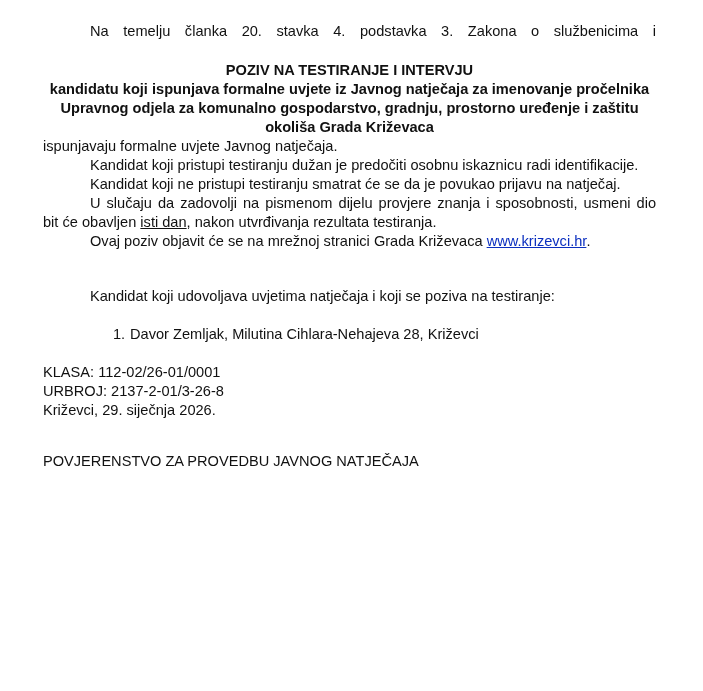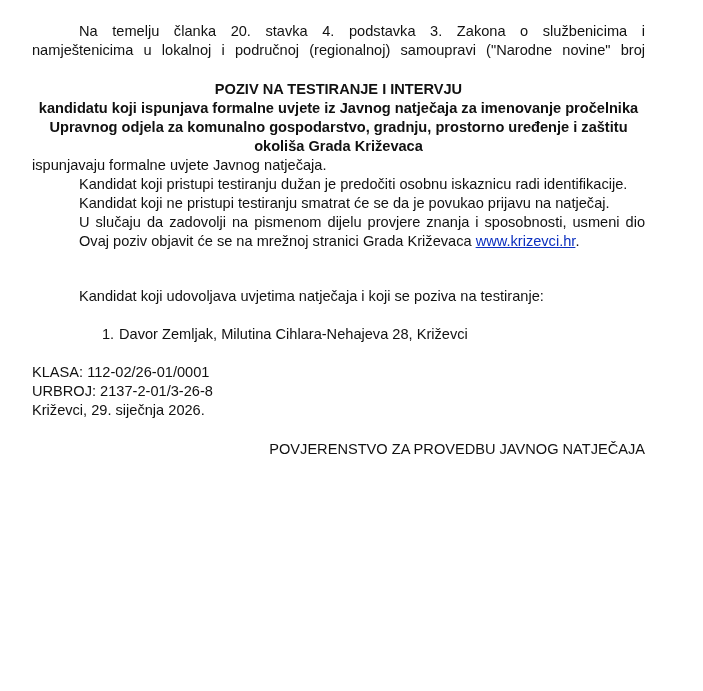--- a/index.html
+++ b/index.html
@@ -11,21 +11,21 @@
       width: 703px;
       height: 691px;
       overflow: hidden;
       font-family: "Liberation Sans", sans-serif;
       font-size: 14.6px;
       color: #111111;
       position: relative;
     }
     .page {
       position: absolute;
-      left: 32px;
+      left: 43px;
       top: 22px;
       width: 613px;
       line-height: 19px;
     }
     p {
       margin: 0;
     }
     .indent {
       text-indent: 47px;
     }
@@ -69,56 +69,56 @@
     }
     .candidate-list li .txt {
       padding-left: 20px;
       display: inline-block;
     }
     .meta {
       margin-top: 19px;
       margin-left: 0;
     }
     .signature {
-      margin-top: 20px;
-      text-align: right;
+      margin-top: 32px;
+      text-align: left;
     }
     .nowrap-line {
       text-align: justify;
       text-align-last: justify;
     }
   </style>
 </head>
 <body>
 
 <div class="page">
 
   <div>
     <p class="nowrap-line" style="text-indent:47px;">Na temelju članka 20. stavka 4. podstavka 3. Zakona o službenicima i</p>
-    <p class="nowrap-line">namještenicima u lokalnoj i područnoj (regionalnoj) samoupravi ("Narodne novine" broj</p>
   </div>
 
   <div class="title-block">
     <p>POZIV NA TESTIRANJE I INTERVJU</p>
     <p class="sub">kandidatu koji ispunjava formalne uvjete iz Javnog natječaja za imenovanje pročelnika</p>
     <p class="sub">Upravnog odjela za komunalno gospodarstvo, gradnju, prostorno uređenje i zaštitu</p>
     <p class="sub">okoliša Grada Križevaca</p>
   </div>
 
 
 
   <div>
     <p>ispunjavaju formalne uvjete Javnog natječaja.</p>
   </div>
 
   <p class="indent">Kandidat koji pristupi testiranju dužan je predočiti osobnu iskaznicu radi identifikacije.</p>
   <p class="indent">Kandidat koji ne pristupi testiranju smatrat će se da je povukao prijavu na natječaj.</p>
 
   <div>
     <p class="nowrap-line" style="text-indent:47px;">U slučaju da zadovolji na pismenom dijelu provjere znanja i sposobnosti, usmeni dio</p>
+    <p><span>bit će obavljen </span><span class="u">isti dan</span><span>, nakon utvrđivanja rezultata testiranja.</span></p>
   </div>
 
   <p class="indent"><span>Ovaj poziv objavit će se na mrežnoj stranici Grada Križevaca </span><a class="link" href="#">www.krizevci.hr</a><span>.</span></p>
 
   <p class="indent candidate-intro">Kandidat koji udovoljava uvjetima natječaja i koji se poziva na testiranje:</p>
 
   <ul class="candidate-list">
     <li>
       <span class="num">1.</span>
       <span class="txt">Davor Zemljak, Milutina Cihlara-Nehajeva 28, Križevci</span>

